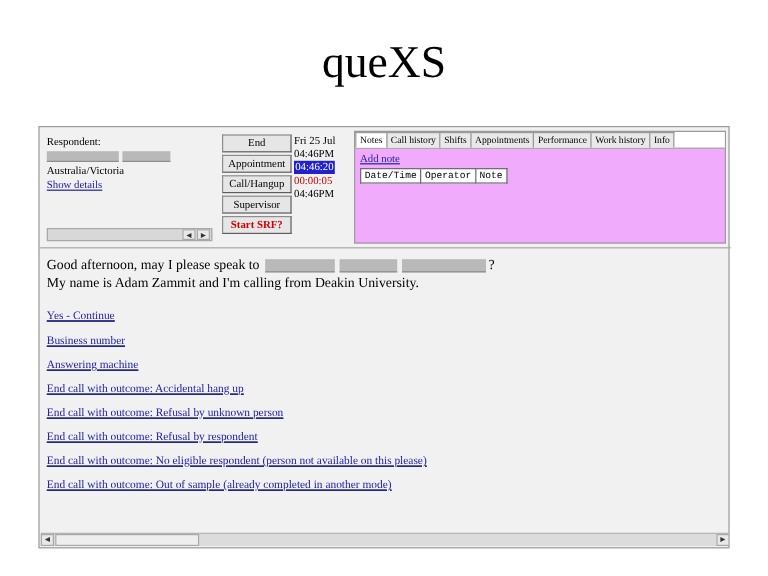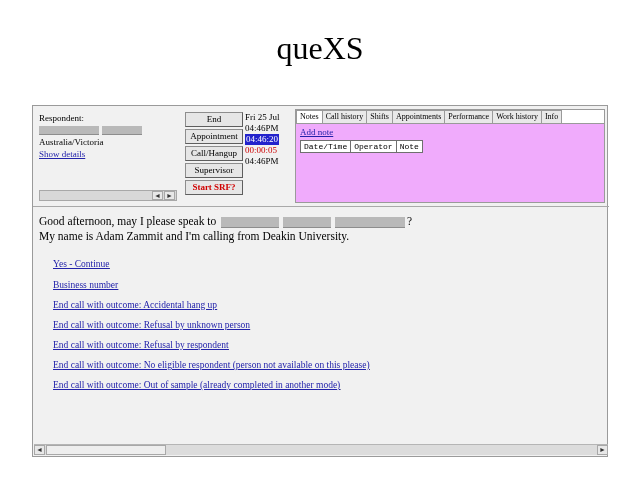--- a/index.html
+++ b/index.html
@@ -18,21 +18,21 @@
     width: 640px;
     height: 480px;
   }
   .title {
     position: absolute;
     top: 30px;
     left: 0;
     width: 640px;
     text-align: center;
     font-family: "Liberation Serif", serif;
-    font-size: 32px;
+    font-size: 38px;
     color: #000000;
     letter-spacing: 0px;
   }
 
   
   .shot {
     position: absolute;
     left: 32px;
     top: 105px;
     width: 576px;
@@ -242,21 +242,21 @@
   .script .redact-lg {
     display: inline-block;
     height: 10px;
     background: #b9b9b9;
     border-bottom: 1px solid #8d8d8d;
     vertical-align: middle;
     margin: 0 2px;
   }
   .answers {
     position: absolute;
-    left: 20px;
+    left: 6px;
     top: 152px;
     width: 560px;
     text-decoration: underline;
   }
   .answer {
     display: block;
     color: #2222aa;
     text-decoration: underline;
     font-size: 9.5px;
     line-height: 12px;
@@ -372,20 +372,21 @@
     <div class="script">
       <div class="qline">
         <span>Good afternoon, may I please speak to </span><span class="redact-lg" style="width:58px"></span><span class="redact-lg" style="width:48px"></span><span class="redact-lg" style="width:70px"></span><span>?</span>
       </div>
       <div class="qline">My name is Adam Zammit and I'm calling from Deakin University.</div>
     </div>
 
     <div class="answers">
       <a class="answer first" href="#">Yes - Continue</a>
       <a class="answer" href="#">Business number</a>
+      <a class="answer" href="#">Answering machine</a>
       <a class="answer" href="#">End call with outcome: Accidental hang up</a>
       <a class="answer" href="#">End call with outcome: Refusal by unknown person</a>
       <a class="answer" href="#">End call with outcome: Refusal by respondent</a>
       <a class="answer" href="#">End call with outcome: No eligible respondent (person not available on this please)</a>
       <a class="answer" href="#">End call with outcome: Out of sample (already completed in another mode)</a>
     </div>
 
     <div class="hscroll">
       <span class="sbtn l">◄</span>
       <span class="thumb"></span>

